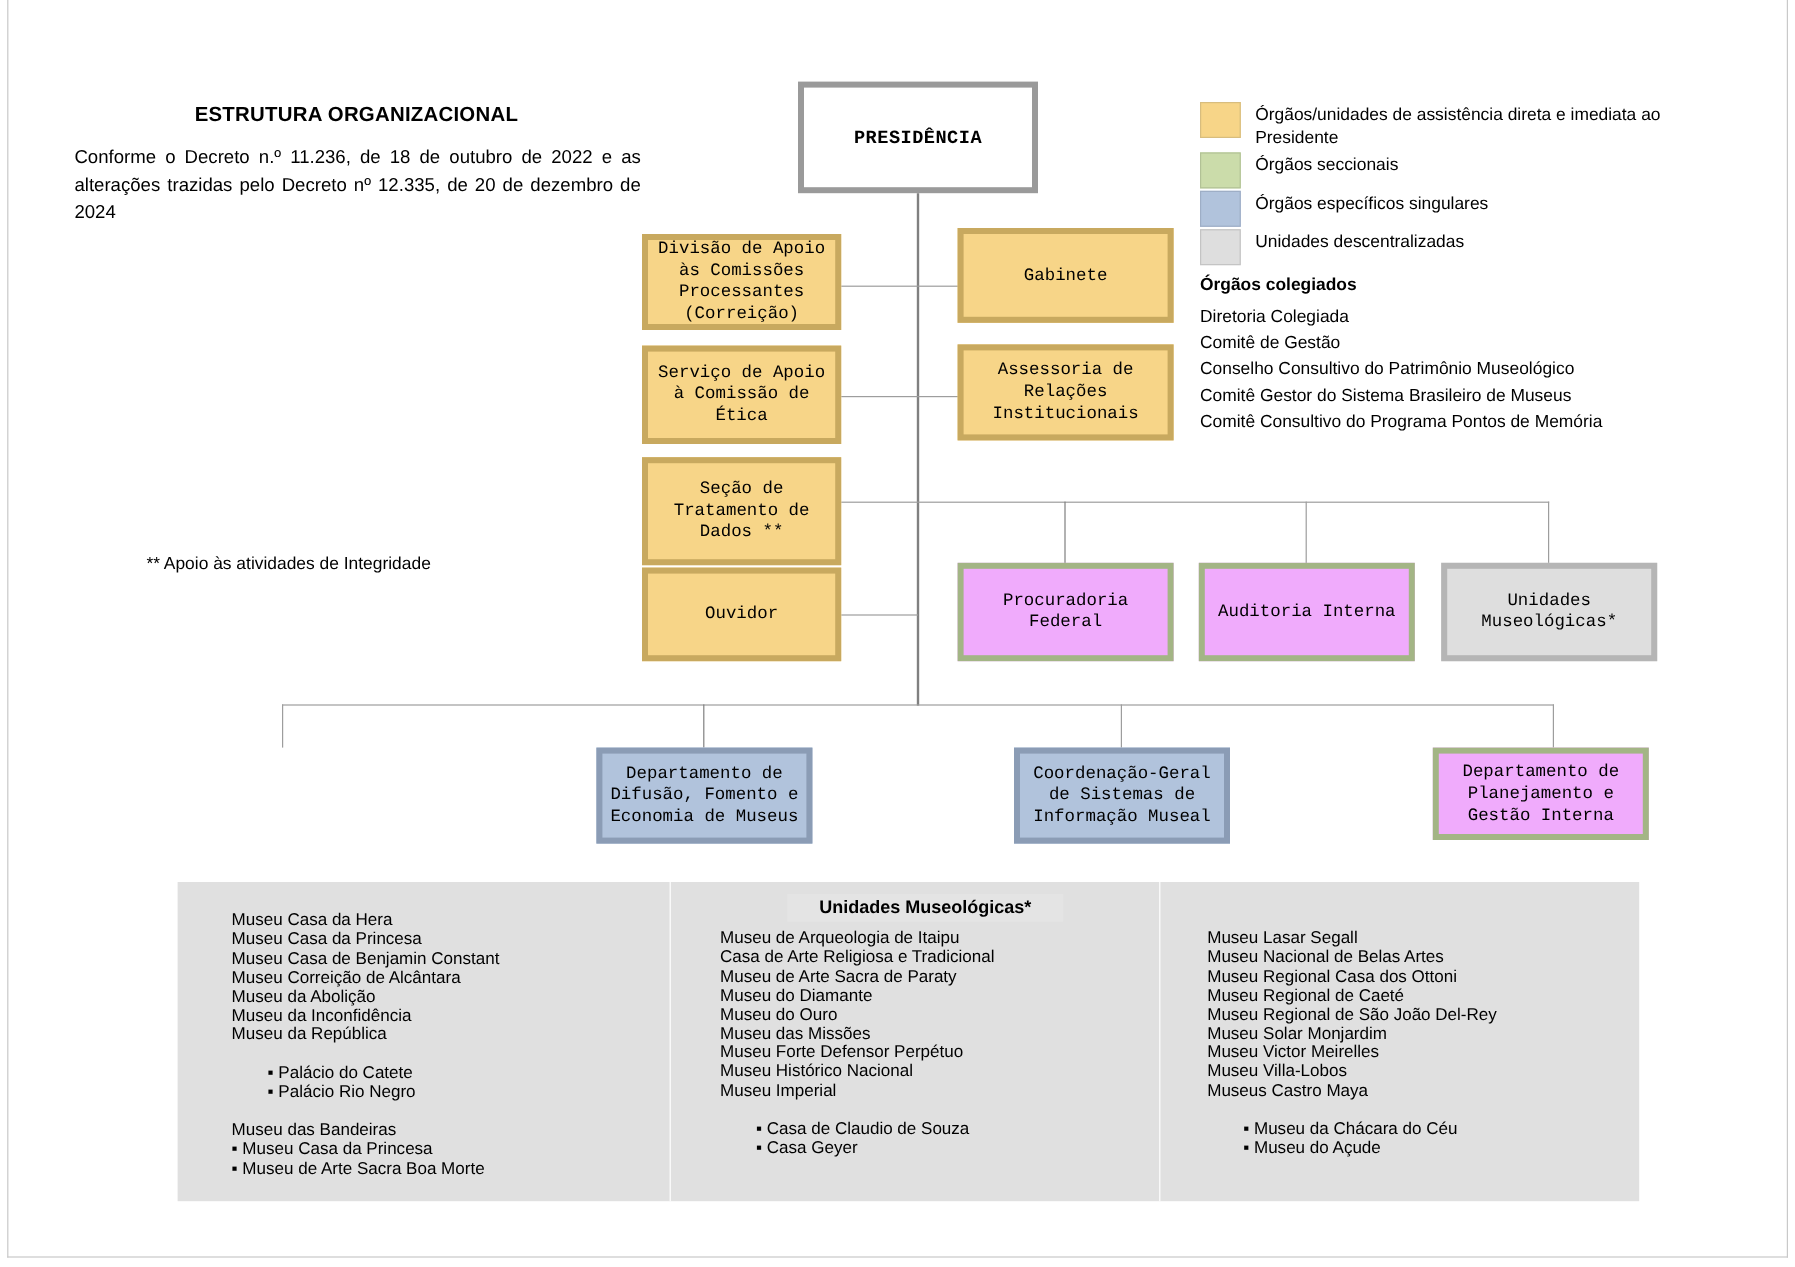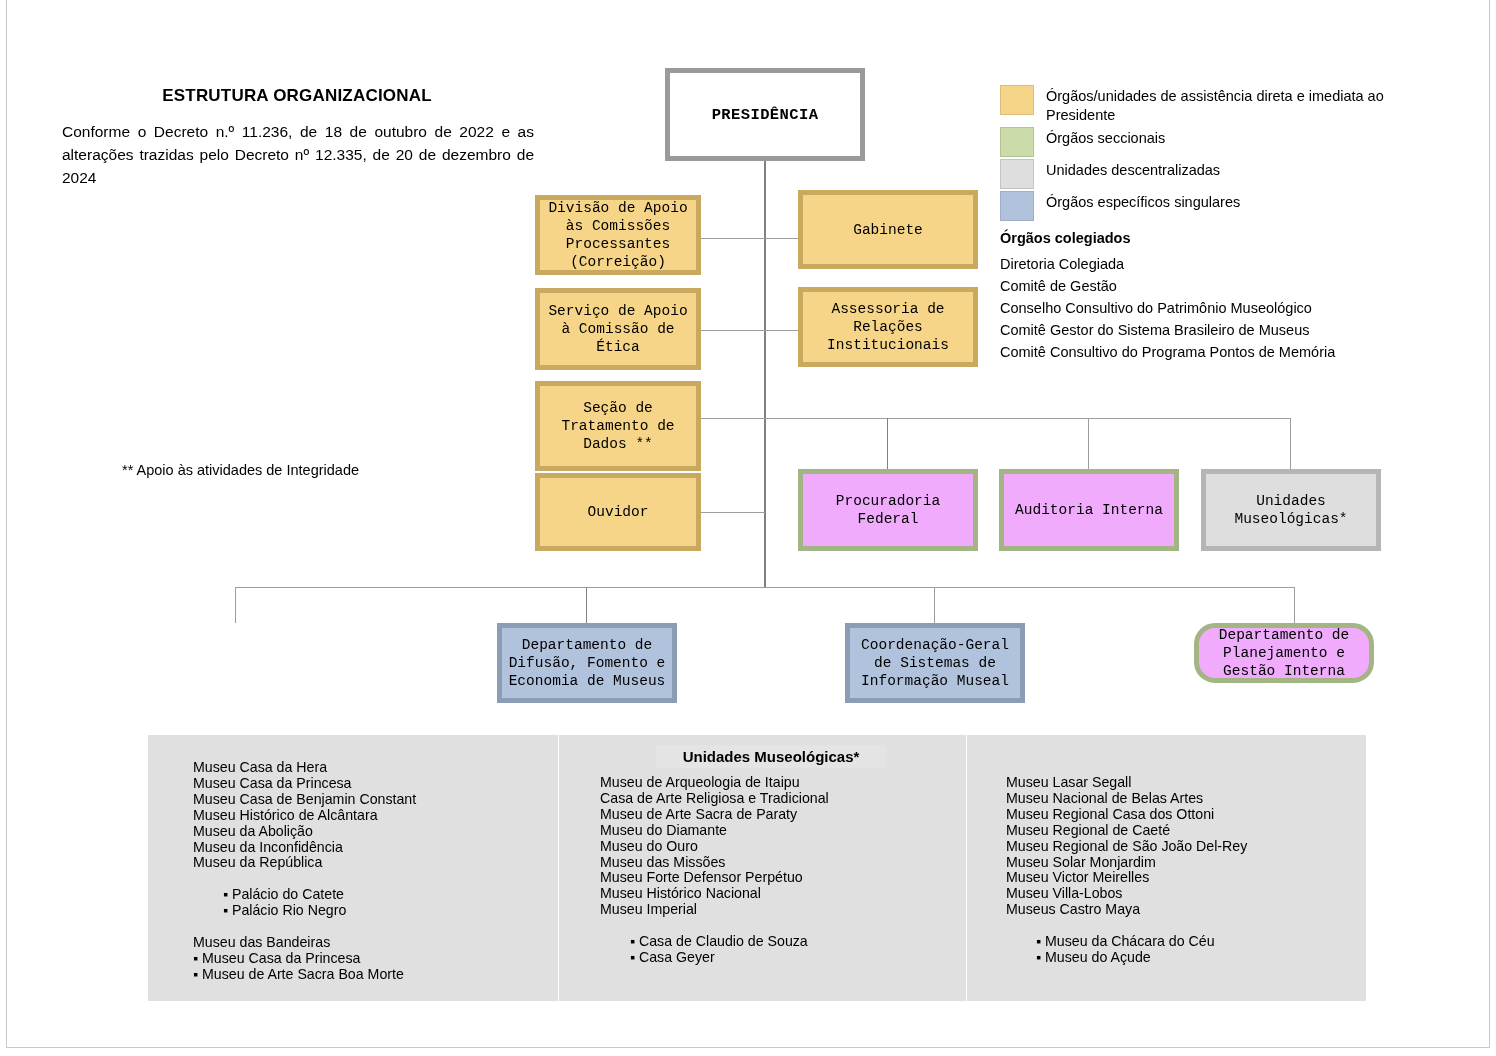--- a/index.html
+++ b/index.html
@@ -97,26 +97,26 @@
   <div class="legend">
     <div class="legend-row">
       <span class="swatch sw-yellow"></span>
       <span class="legend-label">Órgãos/unidades de assistência direta e imediata ao Presidente</span>
     </div>
     <div class="legend-row">
       <span class="swatch sw-green"></span>
       <span class="legend-label">Órgãos seccionais</span>
     </div>
     <div class="legend-row">
+      <span class="swatch sw-blue"></span>
+      <span class="legend-label">Órgãos específicos singulares</span>
+    </div>
+    <div class="legend-row">
       <span class="swatch sw-grey"></span>
       <span class="legend-label">Unidades descentralizadas</span>
-    </div>
-    <div class="legend-row">
-      <span class="swatch sw-blue"></span>
-      <span class="legend-label">Órgãos específicos singulares</span>
     </div>
   </div>
 
   <div class="colegiados">
     <h4>Órgãos colegiados</h4>
     <div class="cl-item">Diretoria Colegiada</div>
     <div class="cl-item">Comitê de Gestão</div>
     <div class="cl-item">Conselho Consultivo do Patrimônio Museológico</div>
     <div class="cl-item">Comitê Gestor do Sistema Brasileiro de Museus</div>
     <div class="cl-item">Comitê Consultivo do Programa Pontos de Memória</div>
@@ -152,32 +152,32 @@
 
   <div class="node yellow" style="left:798px;top:190px;width:180px;height:79px;">Gabinete</div>
   <div class="node yellow" style="left:798px;top:287px;width:180px;height:80px;">Assessoria de Relações Institucionais</div>
 
   <div class="node green" style="left:798px;top:469px;width:180px;height:82px;">Procuradoria Federal</div>
   <div class="node green" style="left:999px;top:469px;width:180px;height:82px;">Auditoria Interna</div>
   <div class="node grey" style="left:1201px;top:469px;width:180px;height:82px;">Unidades Museológicas*</div>
 
   <div class="node blue" style="left:497px;top:623px;width:180px;height:80px;">Departamento de Difusão, Fomento e Economia de Museus</div>
   <div class="node blue" style="left:845px;top:623px;width:180px;height:80px;">Coordenação-Geral de Sistemas de Informação Museal</div>
-  <div class="node green" style="left:1194px;top:623px;width:180px;height:60px;border-radius:21px;">Departamento de Planejamento e Gestão Interna</div>
+  <div class="node green" style="left:1194px;top:623px;width:180px;height:77px;">Departamento de Planejamento e Gestão Interna</div>
 
   <div class="museums-panel"></div>
   <div class="divider" style="left:558px;top:735px;height:266px;"></div>
   <div class="divider" style="left:966px;top:735px;height:266px;"></div>
   <div class="mus-title">Unidades Museológicas*</div>
 
   <div class="mus-col mus-col-1">
       <div class="line">Museu Casa da Hera</div>
       <div class="line">Museu Casa da Princesa</div>
       <div class="line">Museu Casa de Benjamin Constant</div>
-      <div class="line">Museu Histórico de Alcântara</div>
+      <div class="line">Museu Correição de Alcântara</div>
       <div class="line">Museu da Abolição</div>
       <div class="line">Museu da Inconfidência</div>
       <div class="line">Museu da República</div>
       <div class="gap"></div>
       <div class="sub">▪ Palácio do Catete</div>
       <div class="sub">▪ Palácio Rio Negro</div>
       <div class="gap"></div>
       <div class="line">Museu das Bandeiras</div>
       <div class="sub0">▪ Museu Casa da Princesa</div>
       <div class="sub0">▪ Museu de Arte Sacra Boa Morte</div>

